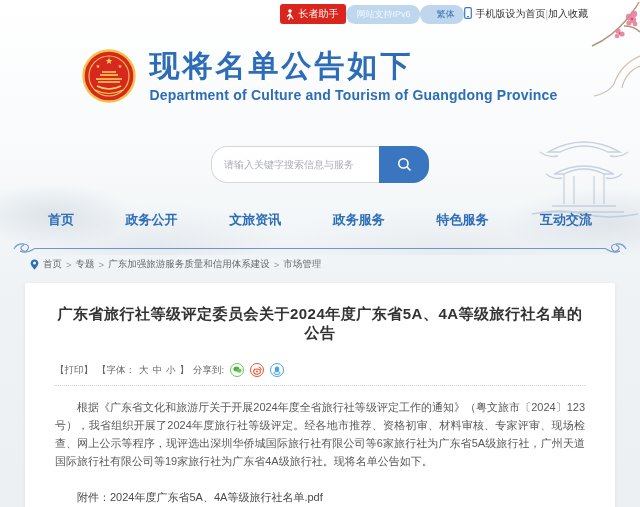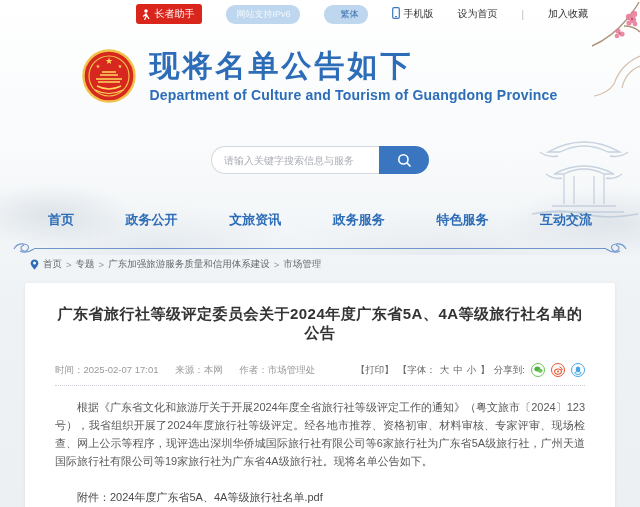--- a/index.html
+++ b/index.html
@@ -16,21 +16,21 @@
       radial-gradient(120px 45px at 8% 75%, rgba(160,175,190,.28), rgba(160,175,190,0) 70%),
       radial-gradient(200px 60px at 25% 95%, rgba(170,185,200,.18), rgba(170,185,200,0) 70%),
       radial-gradient(260px 70px at 70% 100%, rgba(165,180,195,.15), rgba(165,180,195,0) 70%),
       radial-gradient(150px 50px at 95% 80%, rgba(150,165,185,.22), rgba(150,165,185,0) 70%);
   }
   .decor { position:absolute; pointer-events:none; }
   
   .topbar {
     position:absolute; top:0; left:0; width:640px; height:28px;
     display:flex; align-items:center; justify-content:flex-end;
-    padding-right:52px; gap:24px; font-size:10px; color:#444; z-index:5;
+    padding-right:52px; gap:0; font-size:10px; color:#444; z-index:5;
   }
   .elder-badge {
     background:#d9251c; color:#fff; border-radius:3px; padding:3px 8px 3px 6px;
     display:flex; align-items:center; gap:3px; font-size:10px; cursor:pointer;
   }
   .pill {
     background:#bed7ef; border-radius:9px; padding:3px 10px; font-size:9px; cursor:pointer;
   }
   .pill.ipv6 { color:#f2f8fd; }
   .pill.trad { color:#3a6fae;padding-left:16px; }
@@ -40,21 +40,21 @@
   .header {
     position:absolute; top:40px; left:0; width:640px; height:72px;
     display:flex; align-items:center; justify-content:center; gap:13px; z-index:3;
   }
   .site-title { color:#2d6db8; font-size:30px; font-weight:bold; letter-spacing:3px; line-height:1.1; }
   .site-subtitle { color:#2d6db8; font-size:14px; font-weight:bold; margin-top:5px; letter-spacing:.2px; }
   
   .search-wrap {
     position:absolute; top:146px; left:0; width:640px; display:flex; justify-content:center; z-index:3;
   }
-  .search-box { display:flex; width:218px; height:28px; }
+  .search-box { display:flex; width:218px; height:37px; }
   .search-box input {
     flex:1; border:1px solid #d4d8dd; border-right:none; border-radius:16px 0 0 16px;
     padding:0 12px; font-size:10px; color:#333; outline:none; background:#fff;
     font-family:"Liberation Sans", sans-serif;
   }
   .search-box input::placeholder { color:#a9adb3; }
   .search-btn {
     width:50px; border:none; background:#3a76c0; border-radius:0 16px 16px 0;
     display:flex; align-items:center; justify-content:center; cursor:pointer;
   }
@@ -224,25 +224,20 @@
   <span class="crumb-sep">&gt;</span>
   <span class="crumb">广东加强旅游服务质量和信用体系建设</span>
   <span class="crumb-sep">&gt;</span>
   <span class="crumb">市场管理</span>
 </div>
 
 <div class="card">
   <div class="article-title">广东省旅行社等级评定委员会关于2024年度广东省5A、4A等级旅行社名单的公告</div>
 
   <div class="meta-row">
-    <div class="meta-left">
-      <span>时间：2025-02-07 17:01</span>
-      <span>来源：本网</span>
-      <span>作者：市场管理处</span>
-    </div>
     <div class="meta-right">
       <span class="tool">【打印】</span>
       <span>【字体：</span>
       <span class="tool">大</span>
       <span class="tool">中</span>
       <span class="tool">小</span>
       <span>】</span>
       <span>分享到:</span>
       <span class="share-circle share-wechat">
         <svg width="9" height="8" viewBox="0 0 9 8">

